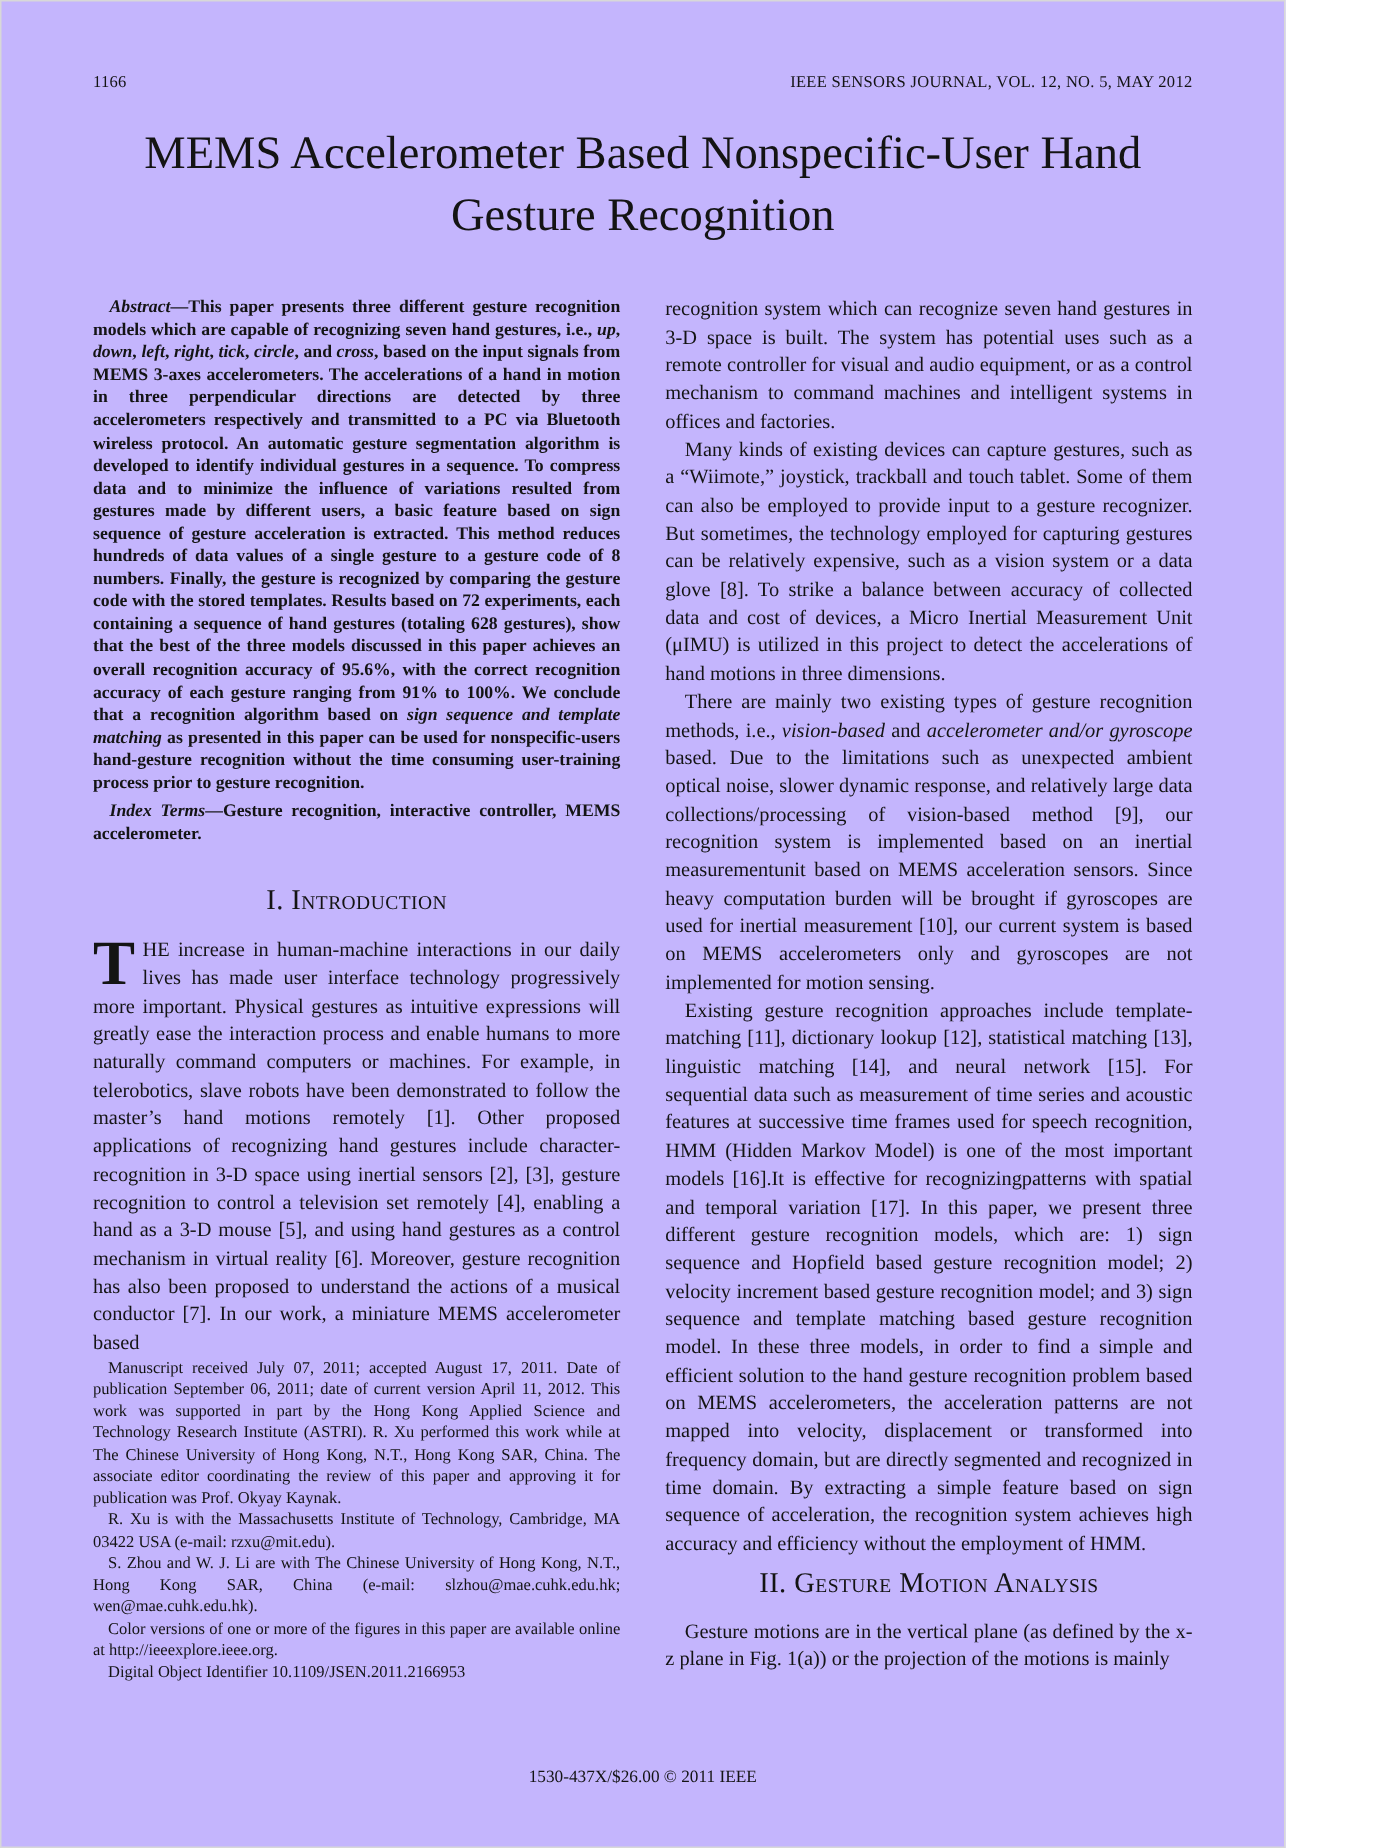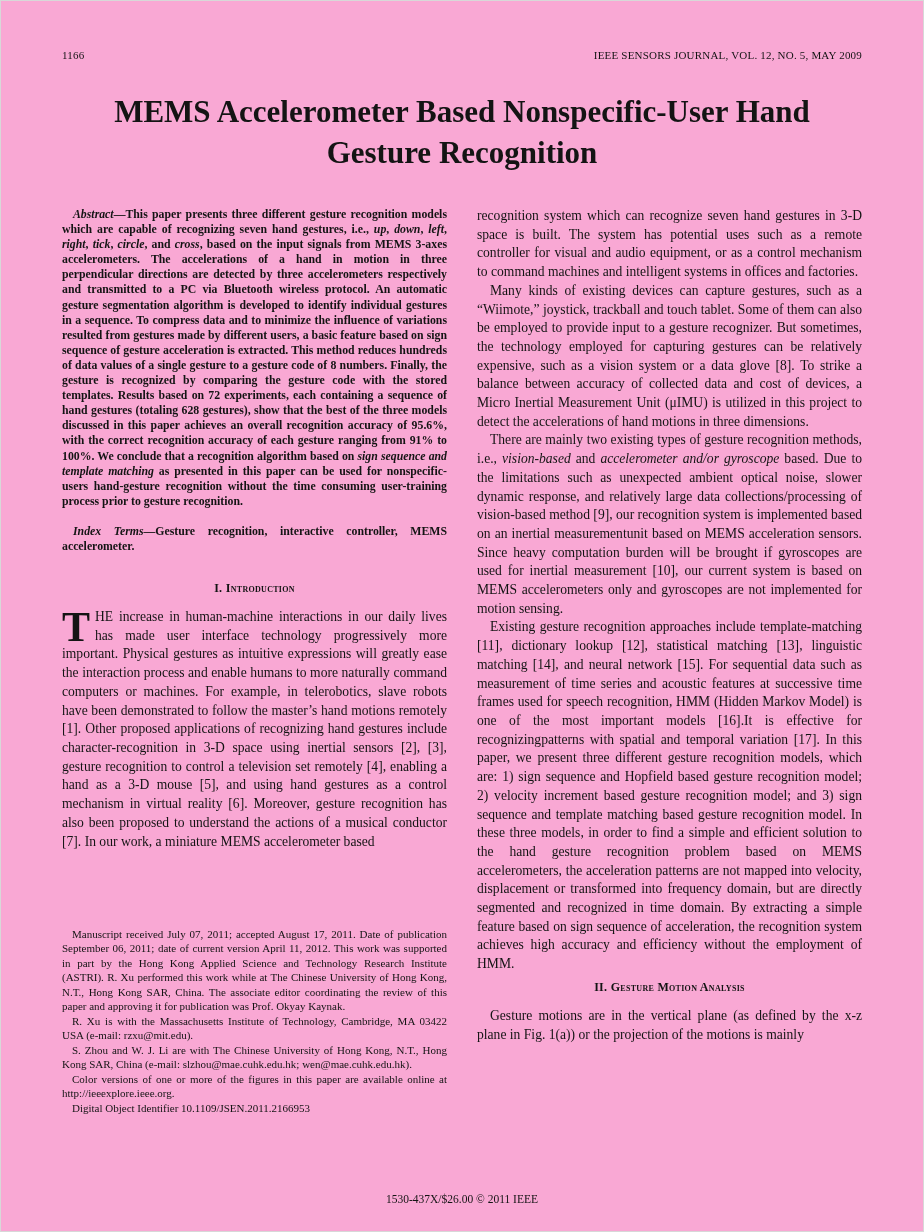--- a/index.html
+++ b/index.html
@@ -1,46 +1,46 @@
 <!DOCTYPE html>
 <html><head>
 <meta charset="utf-8">
 <style>
   html,body{margin:0;padding:0;background:#fff;}
   .page{
-    width:924px;height:1232px;box-sizing:border-box;position:relative;
-    background:#f9a8d4;color:#141414;border:1px solid #d8d8d8;
+    width:857px;height:1232px;box-sizing:border-box;position:relative;
+    background:#c4b5fd;color:#141414;border:1px solid #d8d8d8;
     padding:48px 61px 0 61px;
     font-family:"Liberation Serif", serif;
   }
   .running-head{display:flex;justify-content:space-between;align-items:baseline;font-size:11px;letter-spacing:0.2px;}
-  .paper-title{font-weight:bold;font-size:31px;line-height:41px;text-align:center;margin:30px auto 0;max-width:730px;}
+  .paper-title{font-weight:normal;font-size:31px;line-height:41px;text-align:center;margin:20px auto 0;max-width:730px;}
   .authors-line{text-align:center;font-size:15px;margin-top:15px;}
   .it{font-style:italic;}
   .columns{display:flex;gap:30px;margin-top:34px;height:912px;}
   .col{width:386px;display:flex;flex-direction:column;}
   .abstract{font-size:11.8px;font-weight:bold;line-height:15.1px;text-align:justify;margin:0;text-indent:11px;}
-  .index-terms{margin-top:15px;}
-  .section-heading{font-size:12px;font-weight:bold;font-variant:small-caps;text-align:center;margin:27px 0 12px;letter-spacing:0.3px;}
+  .index-terms{margin-top:4px;}
+  .section-heading{font-size:19px;font-weight:normal;font-variant:small-caps;text-align:center;margin:27px 0 12px;letter-spacing:0.3px;}
   .section-heading.second{margin-top:6px;}
   .body-par{font-size:13.6px;line-height:18.7px;text-align:justify;margin:0;text-indent:13px;}
   .body-par.noindent{text-indent:0;}
   .dropcap{float:left;font-size:42px;line-height:34px;font-weight:bold;padding:2px 5px 0 0;}
   .footnote{margin-top:auto;font-size:11px;line-height:14.5px;text-align:justify;padding-bottom:4px;}
   .footnote p{margin:0;text-indent:10px;}
-  .copyright-line{position:absolute;bottom:26px;left:0;right:0;text-align:center;font-size:11.5px;}
+  .copyright-line{position:absolute;bottom:40px;left:0;right:0;text-align:center;font-size:11.5px;}
 </style>
 </head>
 <body>
 
 <div class="page">
 
   <div class="running-head">
     <span>1166</span>
-    <span>IEEE SENSORS JOURNAL, VOL. 12, NO. 5, MAY 2009</span>
+    <span>IEEE SENSORS JOURNAL, VOL. 12, NO. 5, MAY 2012</span>
   </div>
 
   <h1 class="paper-title">MEMS Accelerometer Based Nonspecific-User Hand Gesture Recognition</h1>
 
 
   <div class="columns">
 
     <div class="col">
       <p class="abstract"><span class="it">Abstract</span><span>—This paper presents three different gesture recognition models which are capable of recognizing seven hand gestures, i.e., </span><span class="it">up</span><span>, </span><span class="it">down</span><span>, </span><span class="it">left</span><span>, </span><span class="it">right</span><span>, </span><span class="it">tick</span><span>, </span><span class="it">circle</span><span>, and </span><span class="it">cross</span><span>, based on the input signals from MEMS 3-axes accelerometers. The accelerations of a hand in motion in three perpendicular directions are detected by three accelerometers respectively and transmitted to a PC via Bluetooth wireless protocol. An automatic gesture segmentation algorithm is developed to identify individual gestures in a sequence. To compress data and to minimize the influence of variations resulted from gestures made by different users, a basic feature based on sign sequence of gesture acceleration is extracted. This method reduces hundreds of data values of a single gesture to a gesture code of 8 numbers. Finally, the gesture is recognized by comparing the gesture code with the stored templates. Results based on 72 experiments, each containing a sequence of hand gestures (totaling 628 gestures), show that the best of the three models discussed in this paper achieves an overall recognition accuracy of 95.6%, with the correct recognition accuracy of each gesture ranging from 91% to 100%. We conclude that a recognition algorithm based on </span><span class="it">sign sequence and template matching</span><span> as presented in this paper can be used for nonspecific-users hand-gesture recognition without the time consuming user-training process prior to gesture recognition.</span></p>
       <p class="abstract index-terms"><span class="it">Index Terms</span><span>—Gesture recognition, interactive controller, MEMS accelerometer.</span></p>

